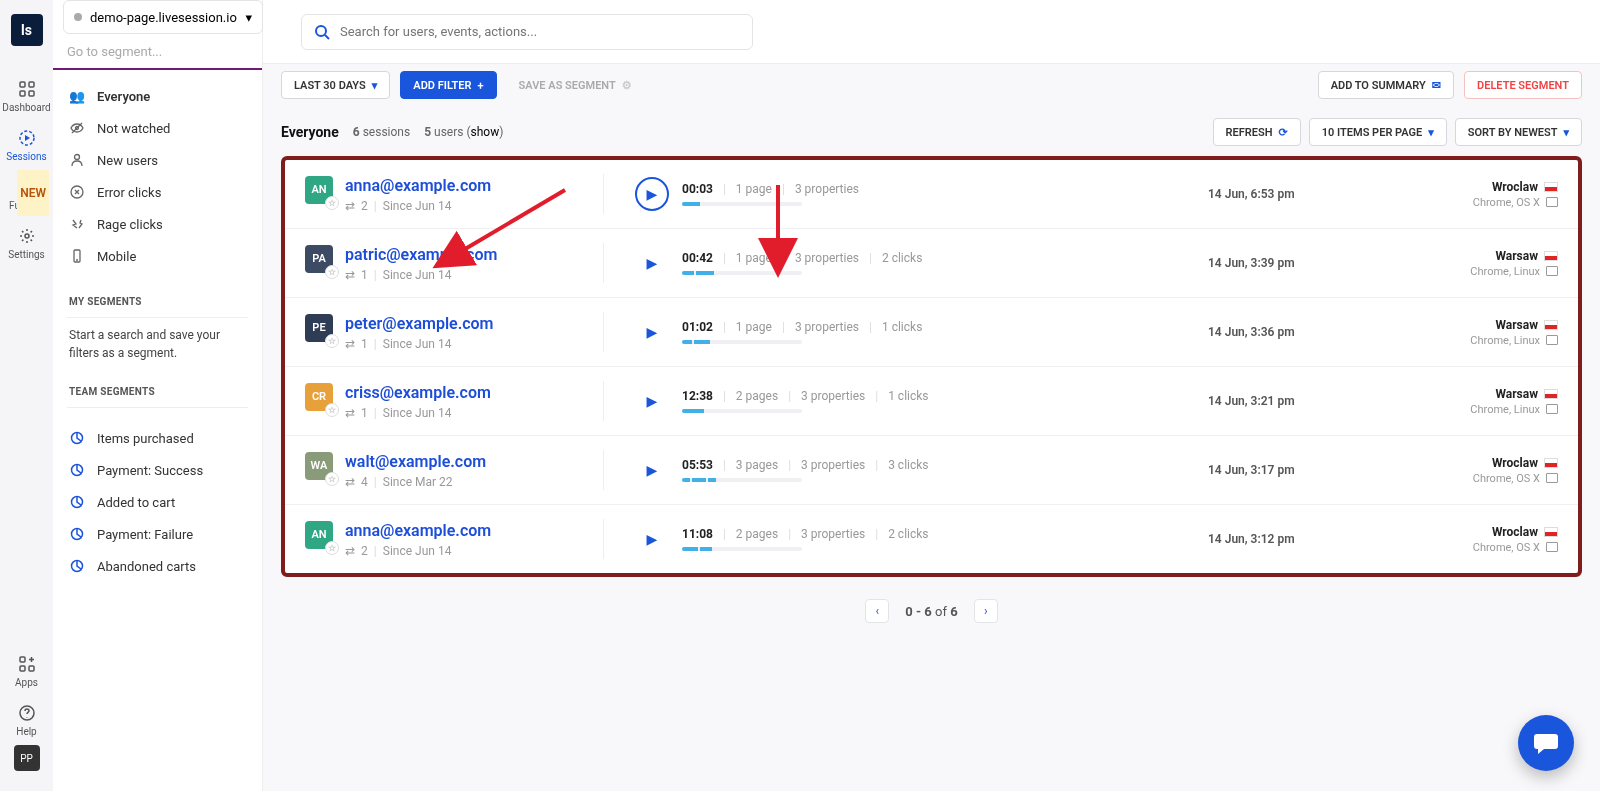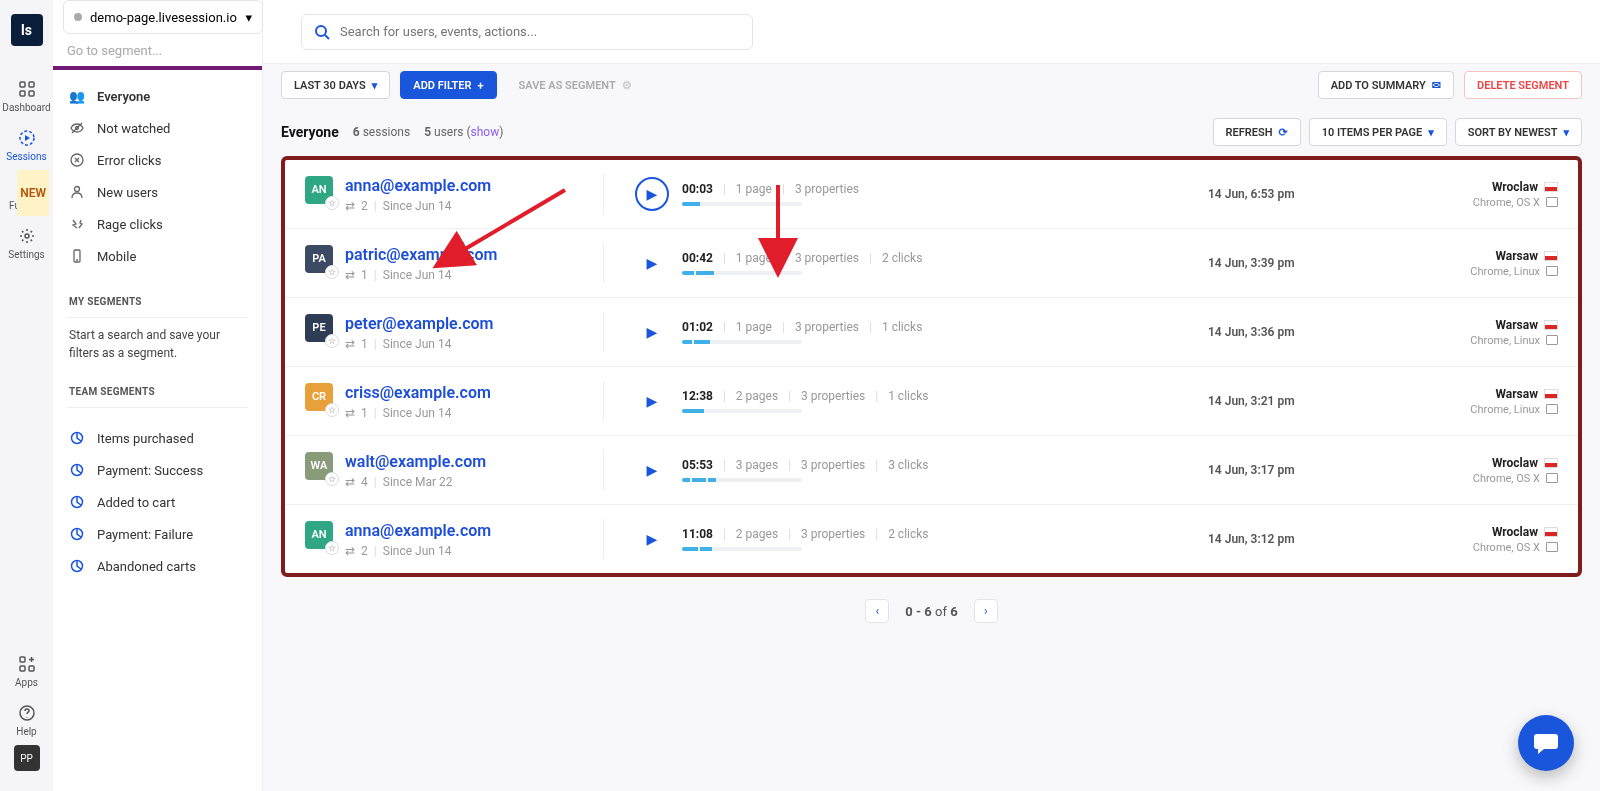--- a/index.html
+++ b/index.html
@@ -14,21 +14,21 @@
 .nav-icon { width:18px; height:18px; display:flex; align-items:center; justify-content:center; }
 .nav-label { font-size:10px; }
 .badge-new { position:absolute; top:0; right:4px; background:#fef3c7; color:#b45309; font-size:12px; padding:16px 3px; border-radius:2px; font-weight:600; }
 .nav-spacer { flex:1; }
 .ppbox { width:26px; height:26px; background:#333; color:#fff; font-size:10px; display:flex; align-items:center; justify-content:center; border-radius:4px; margin-bottom:20px; }
 
 
 .sidebar { width:210px; background:#fff; border-right:1px solid #eee; display:flex; flex-direction:column; }
 .site-selector { height:34px; border:1px solid #e2e4e8; border-radius:6px; display:flex; align-items:center; padding:0 10px; gap:8px; font-size:13px; cursor:pointer; width:200px; margin-left:10px;}
 .site-dot { width:8px; height:8px; background:#aaa; border-radius:50%; }
-.segment-input { height:36px; border:none; border-bottom:4px solid #701a75; padding:0 14px; font-size:13px; color:#888; background:#fff; outline:none; }
+.segment-input { height:36px; border:none; border-bottom:2px solid #701a75; padding:0 14px; font-size:13px; color:#888; background:#fff; outline:none; }
 .segment-input::placeholder { color:#aaa; }
 
 .side-list { padding:10px 0; }
 .side-item { display:flex; align-items:center; gap:12px; padding:8px 16px; font-size:13px; color:#333; cursor:pointer; }
 .side-item.bold { font-weight:600; }
 .side-icon { width:16px; height:16px; display:flex; align-items:center; justify-content:center; color:#666; }
 .side-heading { font-size:10px; font-weight:700; color:#555; padding:14px 16px 6px; letter-spacing:.3px; }
 .side-text { font-size:12px; color:#444; padding:4px 16px 10px; line-height:1.5; }
 .side-hr { border:none; border-top:1px solid #eee; margin:4px 14px; }
 .team-seg .side-icon { color:#1a56db; }
@@ -42,21 +42,21 @@
 
 .toolbar { height:42px; display:flex; align-items:center; padding:10px 18px; gap:10px; background:#f8f8fa; }
 .btn { height:28px; border:1px solid #d5d7dd; background:#fff; border-radius:4px; padding:0 12px; font-size:11px; font-weight:600; display:flex; align-items:center; gap:6px; cursor:pointer; color:#333; }
 .btn.primary { background:#1a56db; color:#fff; border-color:#1a56db; }
 .btn.muted { color:#aaa; cursor:default; }
 .btn.danger { color:#ef4444; border-color:#f5c2c2; }
 .tool-spacer { flex:1; }
 
 .list-head { display:flex; align-items:center; padding:12px 18px 10px; gap:14px; font-size:12px; color:#666; }
 .list-head .title { font-weight:700; color:#111; font-size:14px; }
-.list-head a { color:#8b5cf6; text-decoration:none; }
+.list-head a { color:#000000; text-decoration:none; }
 .list-head .right { margin-left:auto; display:flex; gap:8px; }
 
 .sessions { margin:0 18px 8px; border:4px solid #7f1d1d; border-radius:6px; background:#fff; }
 .row { display:flex; align-items:center; padding:14px 20px; border-bottom:1px solid #f0f0f3; }
 .row:last-child { border-bottom:none; }
 .user-col { width:280px; display:flex; gap:12px; align-items:flex-start; }
 .avatar { width:28px; height:28px; border-radius:4px; color:#fff; font-size:11px; font-weight:600; display:flex; align-items:center; justify-content:center; position:relative; }
 .star { position:absolute; bottom:-6px; right:-6px; width:14px; height:14px; background:#fff; border:1px solid #ddd; border-radius:50%; display:flex; align-items:center; justify-content:center; font-size:9px; color:#ccc; }
 .user-info { display:flex; flex-direction:column; gap:4px; }
 .user-email { font-size:16px; font-weight:600; color:#1d4ed8; }
@@ -180,34 +180,34 @@
               <path d="M1 7s2-4 6-4 6 4 6 4-2 4-6 4-6-4-6-4z"></path>
               <circle cx="7" cy="7" r="1.5"></circle>
               <path d="M2 12L12 2"></path>
             </svg>
           </span>
           <span>Not watched</span>
         </div>
       <div class="side-item">
           <span class="side-icon">
             <svg width="14" height="14" viewBox="0 0 14 14" fill="none" stroke="currentColor" stroke-width="1.3">
+              <circle cx="7" cy="4" r="2.5"></circle>
+              <path d="M2 13c0-3 2-5 5-5s5 2 5 5"></path>
+            </svg>
+          </span>
+          <span>New users</span>
+        </div>
+      <div class="side-item">
+          <span class="side-icon">
+            <svg width="14" height="14" viewBox="0 0 14 14" fill="none" stroke="currentColor" stroke-width="1.3">
               <circle cx="7" cy="7" r="6"></circle>
               <path d="M5 5l4 4M9 5l-4 4"></path>
             </svg>
           </span>
           <span>Error clicks</span>
-        </div>
-      <div class="side-item">
-          <span class="side-icon">
-            <svg width="14" height="14" viewBox="0 0 14 14" fill="none" stroke="currentColor" stroke-width="1.3">
-              <circle cx="7" cy="4" r="2.5"></circle>
-              <path d="M2 13c0-3 2-5 5-5s5 2 5 5"></path>
-            </svg>
-          </span>
-          <span>New users</span>
         </div>
       <div class="side-item">
           <span class="side-icon">
             <svg width="14" height="14" viewBox="0 0 14 14" fill="none" stroke="currentColor" stroke-width="1.3">
               <path d="M3 3l3 4-3 1 4 3M11 3l-1 3 2 1-3 4"></path>
             </svg>
           </span>
           <span>Rage clicks</span>
         </div>
       <div class="side-item">

